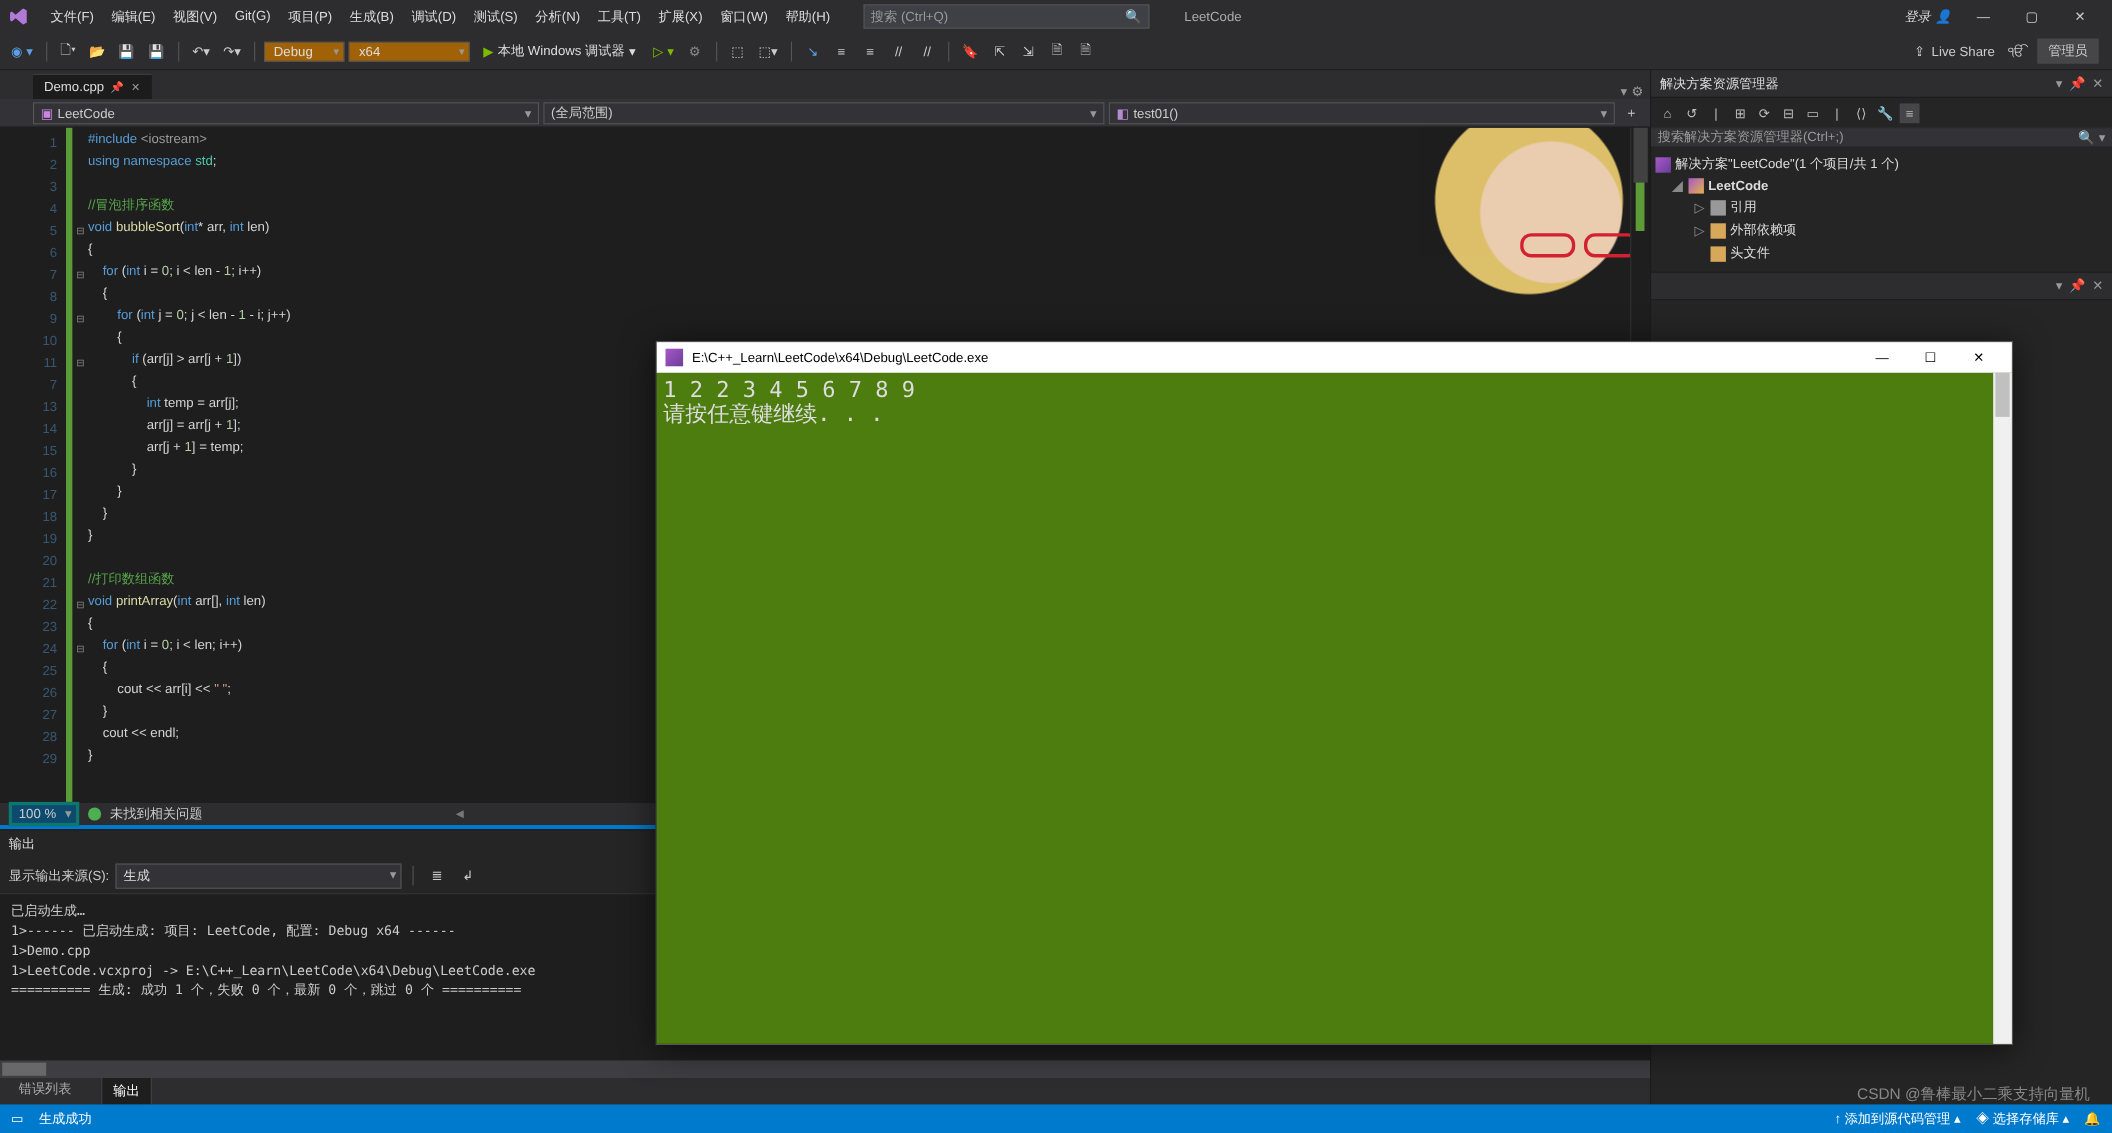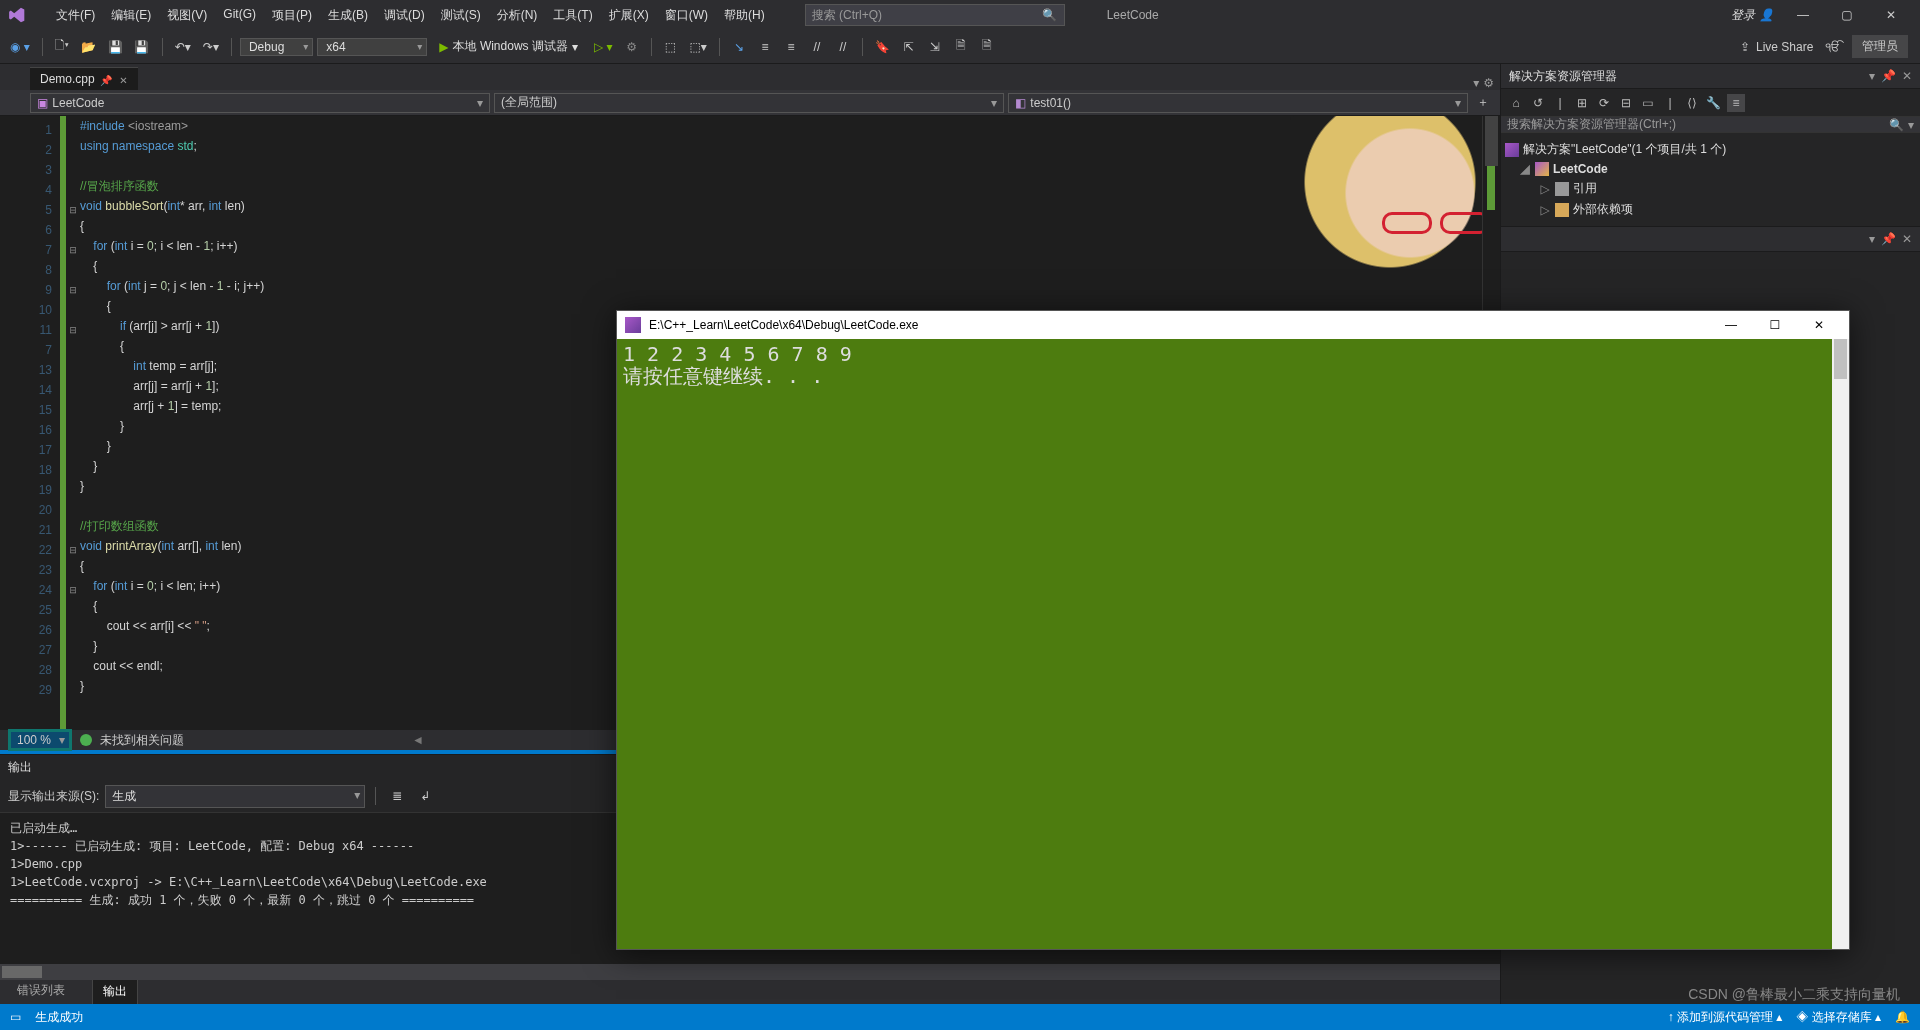--- a/index.html
+++ b/index.html
@@ -1,33 +1,33 @@
 <!DOCTYPE html>
 <html><head>
 <meta charset="utf-8">
 <style>
 * { margin:0; padding:0; box-sizing:border-box; font-family:"Microsoft YaHei","Segoe UI",sans-serif; font-size:12px; }
 body { background:#2d2d30; color:#ccc; width:1920px; height:1030px; overflow:hidden; position:relative; }
 
 
-.menubar { height:30px; background:#2d2d30; display:flex; align-items:center; padding:0 6px; gap:12px; }
+.menubar { height:30px; background:#2d2d30; display:flex; align-items:center; padding:0 6px; gap:2px; }
 .vs-logo { width:22px; height:22px; display:flex; align-items:center; justify-content:center; margin-right:8px; }
 .menu-item { padding:4px 8px; color:#ddd; cursor:pointer; }
 .search-box { margin-left:20px; width:260px; background:#3f3f46; border:1px solid #555; height:22px; display:flex; align-items:center; padding:0 6px; color:#999; }
 .search-box .mag { margin-left:auto; }
 .title-right { margin-left:auto; display:flex; align-items:center; gap:14px; padding-right:8px;}
 .title-app { color:#aaa; margin-left:30px;}
 .win-btn { width:30px; height:22px; display:flex; align-items:center; justify-content:center; color:#ccc;}
 .login { color:#ddd; display:flex; align-items:center; gap:4px;font-style:italic;}
 
 
 .toolbar { height:34px; background:#2d2d30; display:flex; align-items:center; padding:0 6px; gap:4px; border-bottom:1px solid #1b1b1c;}
 .tb-btn { height:24px; min-width:22px; padding:0 4px; display:flex; align-items:center; justify-content:center; color:#ccc; }
 .tb-sep { width:1px; height:18px; background:#555; margin:0 4px;}
-.tb-combo { background:#404040; border:1px solid #555; height:18px; padding:0 28px 0 8px; color:#ddd; position:relative; min-width:70px; display:flex; align-items:center;}
+.tb-combo { background:#a16207; border:1px solid #555; height:18px; padding:0 28px 0 8px; color:#ddd; position:relative; min-width:70px; display:flex; align-items:center;}
 .tb-combo::after{content:"▾"; position:absolute; right:4px; color:#999; font-size:10px;}
 .run-btn { display:flex; align-items:center; gap:4px; color:#ddd; padding:0 8px;}
 .play-green { color:#7cbb00;}
 .toolbar-right { margin-left:auto; display:flex; align-items:center; gap:8px; padding-right:6px;}
 .admin-box{ background:#464648; padding:3px 10px;}
 
 
 .pin-left{position:absolute; left:0; top:66px; width:22px; background:#2d2d30; writing-mode:vertical-rl; text-align:center; color:#ccc; padding:6px 2px; border:1px solid #3f3f46; font-size:11px;}
 .pin-left2{top:230px;}
 
@@ -105,21 +105,21 @@
 .prj{background:linear-gradient(135deg,#a858c8,#e2b447);}
 .ref{background:#999;}
 .fld{background:#d7a859;}
 
 
 .statusbar{position:absolute;left:0;right:0;bottom:0;height:26px;background:#007acc;color:#fff;display:flex;align-items:center;padding:0 10px;gap:14px;}
 .statusbar .sb-right{margin-left:auto;display:flex;gap:14px;align-items:center;}
 .watermark{position:absolute;right:20px;bottom:26px;color:#888;font-size:14px;}
 
 
-.console{position:absolute; left:596px; top:310px; width:1234px; height:640px; background:#000; border:1px solid #555; box-shadow:0 4px 30px rgba(0,0,0,.6); display:flex; flex-direction:column;margin-left:20px;}
+.console{position:absolute; left:596px; top:310px; width:1234px; height:640px; background:#000; border:1px solid #555; box-shadow:0 4px 30px rgba(0,0,0,.6); display:flex; flex-direction:column;}
 .console-title{height:28px;background:#fff;color:#000;display:flex;align-items:center;padding:0 8px;gap:8px;}
 .con-ico{width:16px;height:16px;background:linear-gradient(135deg,#a858c8,#6a3d9a);}
 .con-ctrls{margin-left:auto;display:flex;}
 .con-btn{width:44px;height:28px;display:flex;align-items:center;justify-content:center;color:#000;}
 .con-body{flex:1;background:#4d7c0f;color:#ddd;font-family:"NSimSun",Consolas,monospace;font-size:20px;padding:4px 6px;line-height:22px;white-space:pre;}
 .con-scroll{width:17px;background:#f0f0f0;position:absolute;right:0;top:28px;bottom:0;}
 .con-scroll .cthumb{position:absolute;left:2px;right:2px;top:0;height:40px;background:#c0c0c0;}
 
 
 .right-lower{flex:1;border-top:1px solid #1b1b1c;display:flex;flex-direction:column;}
@@ -385,20 +385,24 @@
       <div class="tree-row" style="padding-left:34px">
           <span class="tw">▷</span>
           <span class="tico ref"></span>
           <span>引用</span>
         </div>
       <div class="tree-row" style="padding-left:34px">
           <span class="tw">▷</span>
           <span class="tico fld"></span>
           <span>外部依赖项</span>
         </div>
+      <div class="tree-row" style="padding-left:50px">
+          <span class="tico fld"></span>
+          <span>头文件</span>
+        </div>
     </div>
     <div class="right-lower">
       <div class="panel-title">
           <span></span>
           <div class="pt-icons">
             <span>▾</span>
             <span>📌</span>
             <span>✕</span>
           </div>
         </div>

